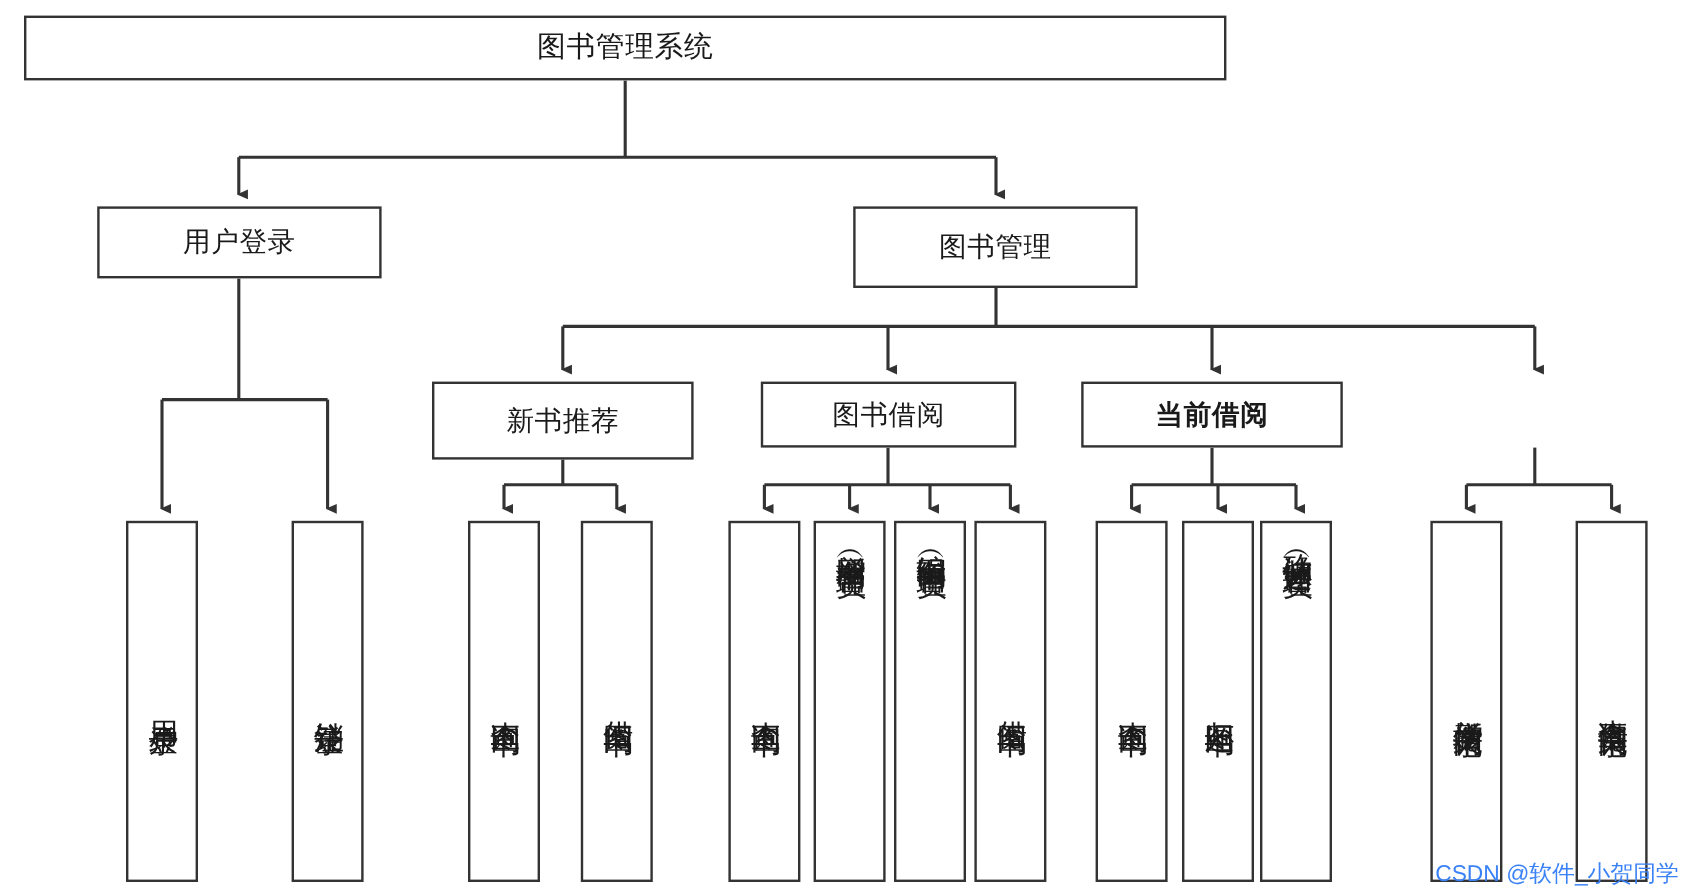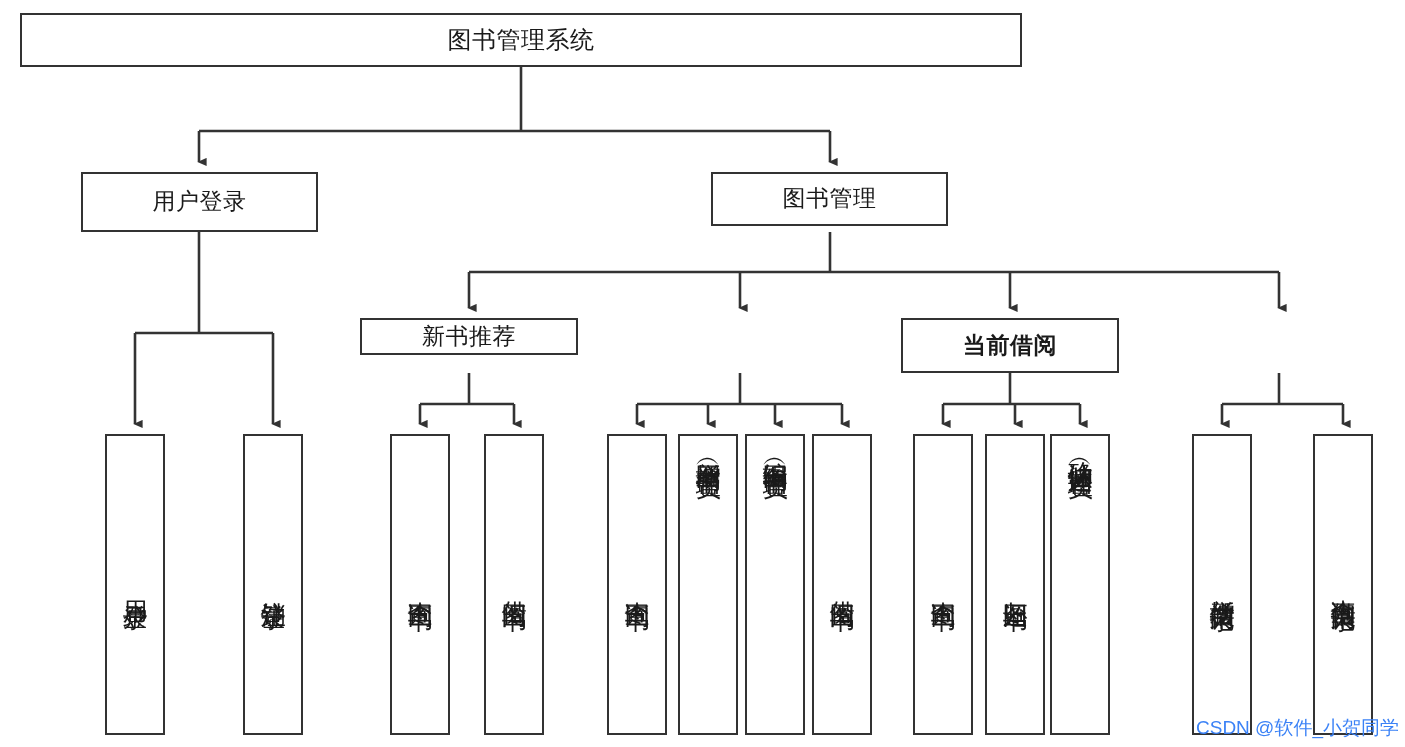--- a/index.html
+++ b/index.html
@@ -130,26 +130,29 @@
     </g>
   </svg>
 
   <div class="node horiz root" style="left:20px; top:13px; width:1002px; height:54px;">
     <span class="node-label">图书管理系统</span>
   </div>
 
   <div class="node horiz" style="left:81px; top:172px; width:237px; height:60px;">
     <span class="node-label">用户登录</span>
   </div>
-  <div class="node horiz" style="left:711px; top:172px; width:237px; height:54px;">
+  <div class="node horiz" style="left:711px; top:172px; width:237px; height:68px;">
     <span class="node-label">图书管理</span>
   </div>
 
-  <div class="node horiz" style="left:360px; top:318px; width:218px; height:37px;">
+  <div class="node horiz" style="left:360px; top:318px; width:218px; height:65px;">
     <span class="node-label">新书推荐</span>
+  </div>
+  <div class="node horiz" style="left:634px; top:318px; width:213px; height:55px;">
+    <span class="node-label">图书借阅</span>
   </div>
   <div class="node horiz" style="left:901px; top:318px; width:218px; height:55px;font-weight:bold;">
     <span class="node-label">当前借阅</span>
   </div>
 
   <div class="node vert" style="left:105px; top:434px; width:60px; height:301px;">
     <span class="node-label">用户登录</span>
   </div>
   <div class="node vert" style="left:243px; top:434px; width:60px; height:301px;">
     <span class="node-label">注销登录</span>

